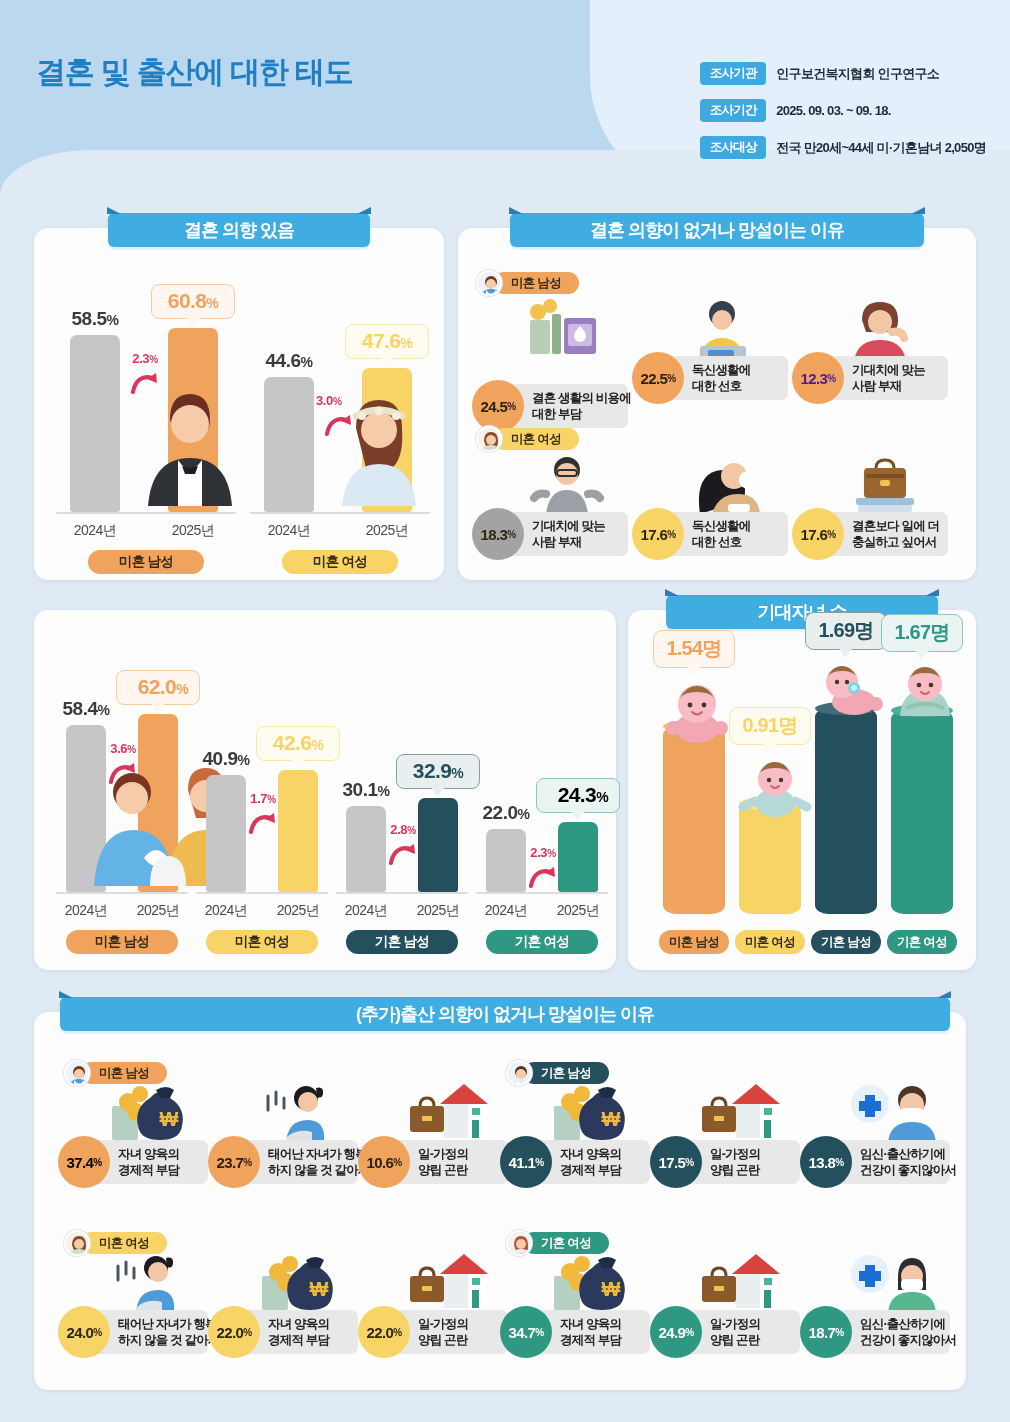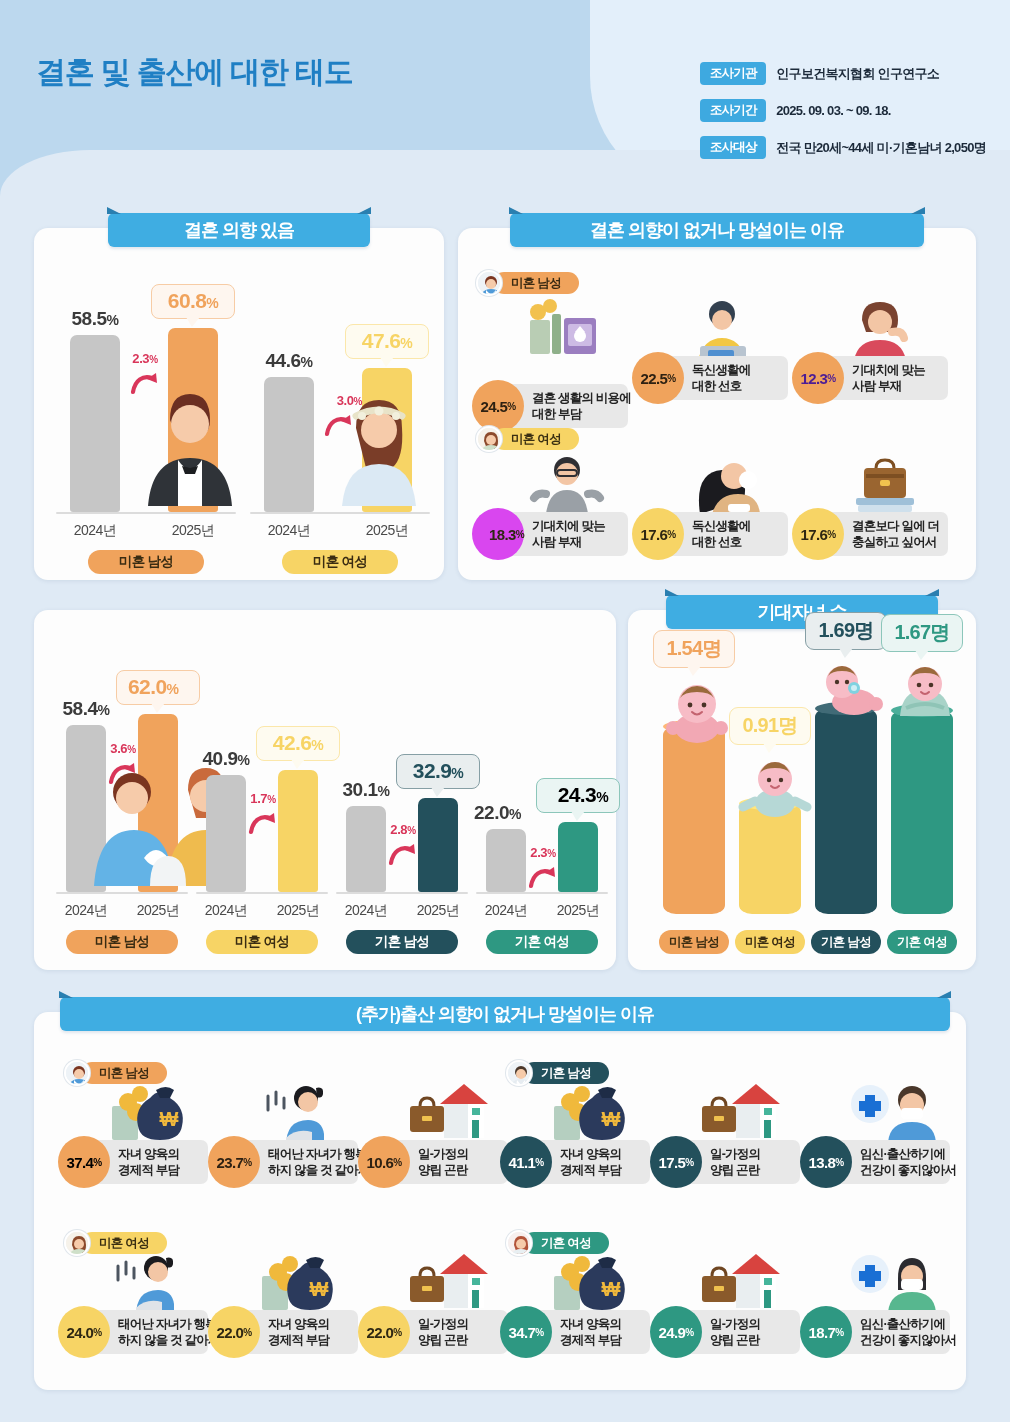--- a/index.html
+++ b/index.html
@@ -222,21 +222,21 @@
           <div class="xlabel" style="left:-2px; top:228px; width:82px;">2024년</div>
           <div class="xlabel" style="left:96px; top:228px; width:82px;">2025년</div>
           <div class="grouppill" style="left:32px; top:256px; width:116px;background:#f0a35c; color:#3a2c12;">미혼 남성</div>
         </div>
         <div class="bargroup" style="left:216px; top:66px; width:180px; height:290px;">
           <div class="baseline" style="left:0; width:180px; top:218px;"></div>
           <div class="bar prev" style="left:14px; width:50px; height:135px; top:83px; background:#c6c6c6;"></div>
           <div class="bar-topvalue" style="left:2px; top:56px; width:74px; text-align:center;">44.6<span class="pct">%</span></div>
           <div class="bar" style="left:112px; width:50px; height:144px; top:74px; background:#f7d465;"></div>
           <div class="bubble" style="left:95px; top:30px; width:84px; text-align:center;background:#fefbf0; border-color:#fbe7aa; color:#f7d465;">47.6<span class="pct">%</span></div>
-          <div class="delta" style="left:66px; top:99px; width:46px; text-align:right;">3.0<span class="pct">%</span></div>
+          <div class="delta" style="left:66px; top:99px; width:46px; text-align:left;">3.0<span class="pct">%</span></div>
           <div class="arrow-up" style="left:74px; top:119px;"><svg viewBox="0 0 30 26" width="30" height="26" xmlns="http://www.w3.org/2000/svg">
               <path d="M3 21 C5 9, 13 4, 22 7" stroke="#d9365a" stroke-width="4.2" fill="none" stroke-linecap="round"></path>
               <path d="M26 2 L27 12 L17 8 Z" fill="#d9365a"></path>
             </svg></div>
           <div class="icon-art" style="left:84px; bottom:74px;"><svg viewBox="0 0 90 120" width="90" height="120">
               <path d="M22 42 q0-28 23-28 t23 28 q2 30-10 40l-26 0z" fill="#7a3d28"></path>
               <circle cx="45" cy="44" r="18" fill="#f6cbaa"></circle>
               <path d="M22 30 q23-12 46 0" stroke="#e8e3c8" stroke-width="7" fill="none" stroke-linecap="round"></path>
               <circle cx="28" cy="30" r="4" fill="#f2f0dd"></circle>
               <circle cx="45" cy="25" r="4.5" fill="#f2f0dd"></circle>
@@ -311,21 +311,21 @@
         </div>
         <div style="position:absolute; left:68px; top:226px;"><svg viewBox="0 0 82 60" width="82" height="60">
             <circle cx="41" cy="16" r="13" fill="#2f2f33"></circle>
             <circle cx="41" cy="20" r="11" fill="#f3c6a5"></circle>
             <rect x="31" y="16" width="20" height="6" rx="3" fill="none" stroke="#2f2f33" stroke-width="2"></rect>
             <path d="M20 60 q3-24 21-24 t21 24z" fill="#9aa0a6"></path>
             <path d="M20 40 q-8-2-12 4" stroke="#9aa0a6" stroke-width="8" fill="none" stroke-linecap="round"></path>
             <path d="M62 40 q8-2 12 4" stroke="#9aa0a6" stroke-width="8" fill="none" stroke-linecap="round"></path>
           </svg></div>
         <div class="reason-chip" style="position:absolute; left:40px; top:284px; width:130px;">
-          <div class="reason-circle" style="background:#d946ef; color:#2e2712;justify-content:flex-end;">18.3<span class="pct">%</span></div>
+          <div class="reason-circle" style="background:#a3a3a3; color:#2e2712;">18.3<span class="pct">%</span></div>
           <div class="reason-text">기대치에 맞는<br>사람 부재</div>
         </div>
         <div class="op" style="position:absolute; left:178px; top:294px;">&gt;</div>
         <div style="position:absolute; left:228px; top:226px;"><svg viewBox="0 0 84 60" width="84" height="60">
             <path d="M14 60 q-6-42 22-44 t22 30" fill="#1b1b1f"></path>
             <circle cx="48" cy="22" r="13" fill="#f3c6a5"></circle>
             <path d="M26 60 q6-20 26-20 t22 20z" fill="#e0b482"></path>
             <circle cx="62" cy="26" r="9" fill="#fff"></circle>
             <rect x="42" y="50" width="22" height="8" rx="3" fill="#fff"></rect>
           </svg></div>
@@ -349,21 +349,21 @@
       </div>
   </div>
 
   <div class="card" id="card-birth-intent" style="left:34px; top:610px; width:582px; height:360px;">
     <div class="chart" id="chart2" style="left:0; top:0; width:582px; height:360px;">
         <div class="bargroup" style="left:22px; top:70px; width:132px; height:284px;">
           <div class="baseline" style="left:0; width:132px; top:212px;"></div>
           <div class="bar prev" style="left:10px; width:40px; height:167px; top:45px; background:#c6c6c6;"></div>
           <div class="bar-topvalue" style="left:-2px; top:18px; width:64px; text-align:center;">58.4<span class="pct">%</span></div>
           <div class="bar" style="left:82px; width:40px; height:178px; top:34px; background:#f0a35c;"></div>
-          <div class="bubble" style="left:60px; top:-10px; width:84px; text-align:left;background:#fef6ef; border-color:#f7cca5; color:#f0a35c;">62.0<span class="pct">%</span></div>
+          <div class="bubble" style="left:60px; top:-10px; width:84px; text-align:right;background:#fef6ef; border-color:#f7cca5; color:#f0a35c;">62.0<span class="pct">%</span></div>
           <div class="delta" style="left:44px; top:61px; width:46px; text-align:center;">3.6<span class="pct">%</span></div>
           <div class="arrow-up" style="left:52px; top:81px;"><svg viewBox="0 0 30 26" width="30" height="26" xmlns="http://www.w3.org/2000/svg">
               <path d="M3 21 C5 9, 13 4, 22 7" stroke="#d9365a" stroke-width="4.2" fill="none" stroke-linecap="round"></path>
               <path d="M26 2 L27 12 L17 8 Z" fill="#d9365a"></path>
             </svg></div>
           <div class="icon-art" style="left:30px; bottom:74px;"><svg viewBox="0 0 150 120" width="150" height="120">
               <circle cx="46" cy="26" r="19" fill="#7a3520"></circle>
               <circle cx="46" cy="32" r="16" fill="#f6cbaa"></circle>
               <path d="M8 120 q4-56 40-56 t40 56z" fill="#63b3e6"></path>
               <path d="M102 24 q0-22 18-22 t18 22 q1 22-8 28l-20 0z" fill="#c96a3c"></path>
@@ -402,21 +402,21 @@
               <path d="M3 21 C5 9, 13 4, 22 7" stroke="#d9365a" stroke-width="4.2" fill="none" stroke-linecap="round"></path>
               <path d="M26 2 L27 12 L17 8 Z" fill="#d9365a"></path>
             </svg></div>
           <div class="xlabel" style="left:-6px; top:222px; width:72px;">2024년</div>
           <div class="xlabel" style="left:66px; top:222px; width:72px;">2025년</div>
           <div class="grouppill" style="left:10px; top:250px; width:112px;background:#23505c; color:#ffffff;">기혼 남성</div>
         </div>
         <div class="bargroup" style="left:442px; top:70px; width:132px; height:284px;">
           <div class="baseline" style="left:0; width:132px; top:212px;"></div>
           <div class="bar prev" style="left:10px; width:40px; height:63px; top:149px; background:#c6c6c6;"></div>
-          <div class="bar-topvalue" style="left:-2px; top:122px; width:64px; ">22.0<span class="pct">%</span></div>
+          <div class="bar-topvalue" style="left:-2px; top:122px; width:64px; text-align:center;">22.0<span class="pct">%</span></div>
           <div class="bar" style="left:82px; width:40px; height:70px; top:142px; background:#2e9882;"></div>
           <div class="bubble" style="left:60px; top:98px; width:84px; text-align:right;background:#eaf5f3; border-color:#8cc6ba; color:#000000;">24.3<span class="pct">%</span></div>
           <div class="delta" style="left:44px; top:165px; width:46px; text-align:center;">2.3<span class="pct">%</span></div>
           <div class="arrow-up" style="left:52px; top:185px;"><svg viewBox="0 0 30 26" width="30" height="26" xmlns="http://www.w3.org/2000/svg">
               <path d="M3 21 C5 9, 13 4, 22 7" stroke="#d9365a" stroke-width="4.2" fill="none" stroke-linecap="round"></path>
               <path d="M26 2 L27 12 L17 8 Z" fill="#d9365a"></path>
             </svg></div>
           <div class="xlabel" style="left:-6px; top:222px; width:72px;">2024년</div>
           <div class="xlabel" style="left:66px; top:222px; width:72px;">2025년</div>
           <div class="grouppill" style="left:10px; top:250px; width:112px;background:#2e9882; color:#ffffff;">기혼 여성</div>

